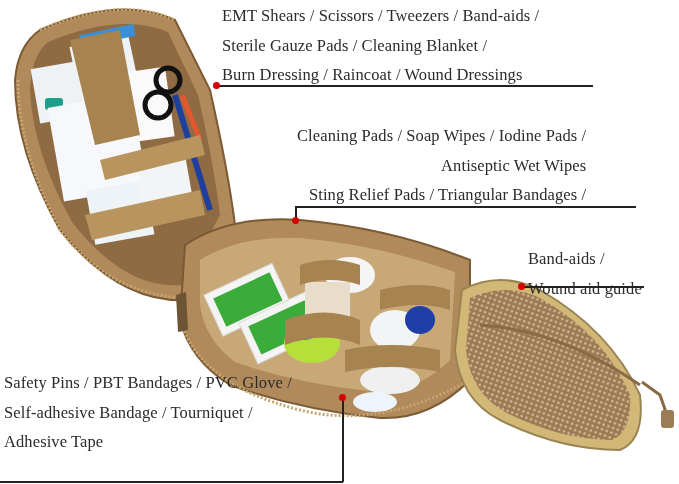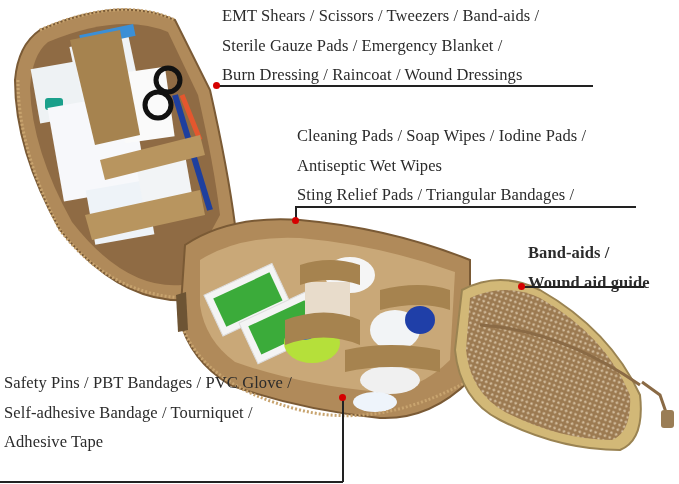--- a/index.html
+++ b/index.html
@@ -81,36 +81,36 @@
       <path d="M462 290 Q500 270 540 290 Q610 330 640 395 Q645 440 620 450 Q560 450 500 420 Q460 400 455 350 Z" fill="#d2b877" stroke="#9a8352" stroke-width="2"></path>
       <path d="M470 298 Q505 282 540 298 Q605 335 630 395 Q632 432 612 440 Q560 440 505 412 Q470 392 466 350 Z" fill="url(#mesh)"></path>
       <path d="M480 325 Q560 330 640 385" fill="none" stroke="#8a6a45" stroke-width="3"></path>
       <path d="M642 382 L660 395 L668 418" fill="none" stroke="#8a6a45" stroke-width="3"></path>
       <rect x="661" y="410" width="13" height="18" rx="3" fill="#9a7d55"></rect>
     </g>
   </svg>
 
   <div class="label" style="left:222px; top:1px;">
     <div>EMT Shears / Scissors / Tweezers / Band-aids /</div>
-    <div>Sterile Gauze Pads / Emergency Blanket /</div>
+    <div>Sterile Gauze Pads / Cleaning Blanket /</div>
     <div>Burn Dressing / Raincoat / Wound Dressings</div>
   </div>
   <div class="line" style="left:216px; top:85px; width:377px; height:1.5px;"></div>
   <div class="dot" style="left:213px; top:82px;"></div>
 
-  <div class="label" style="left:297px; top:121px;">
+  <div class="label" style="left:297px; top:121px;text-align:right;">
     <div>Cleaning Pads / Soap Wipes / Iodine Pads /</div>
     <div>Antiseptic Wet Wipes</div>
     <div>Sting Relief Pads / Triangular Bandages /</div>
   </div>
   <div class="line" style="left:295px; top:206px; width:341px; height:1.5px;"></div>
   <div class="line" style="left:295px; top:206px; width:1.5px; height:14px;"></div>
   <div class="dot" style="left:292px; top:217px;"></div>
 
-  <div class="label" style="left:528px; top:238px;font-weight:bold;">
+  <div class="label" style="left:528px; top:244px;">
     <div>Band-aids /</div>
     <div>Wound aid guide</div>
   </div>
   <div class="line" style="left:523px; top:286px; width:121px; height:1.5px;"></div>
   <div class="dot" style="left:518px; top:283px;"></div>
 
   <div class="label" style="left:4px; top:368px;">
     <div>Safety Pins / PBT Bandages / PVC Glove /</div>
     <div>Self-adhesive Bandage / Tourniquet /</div>
     <div>Adhesive Tape</div>

